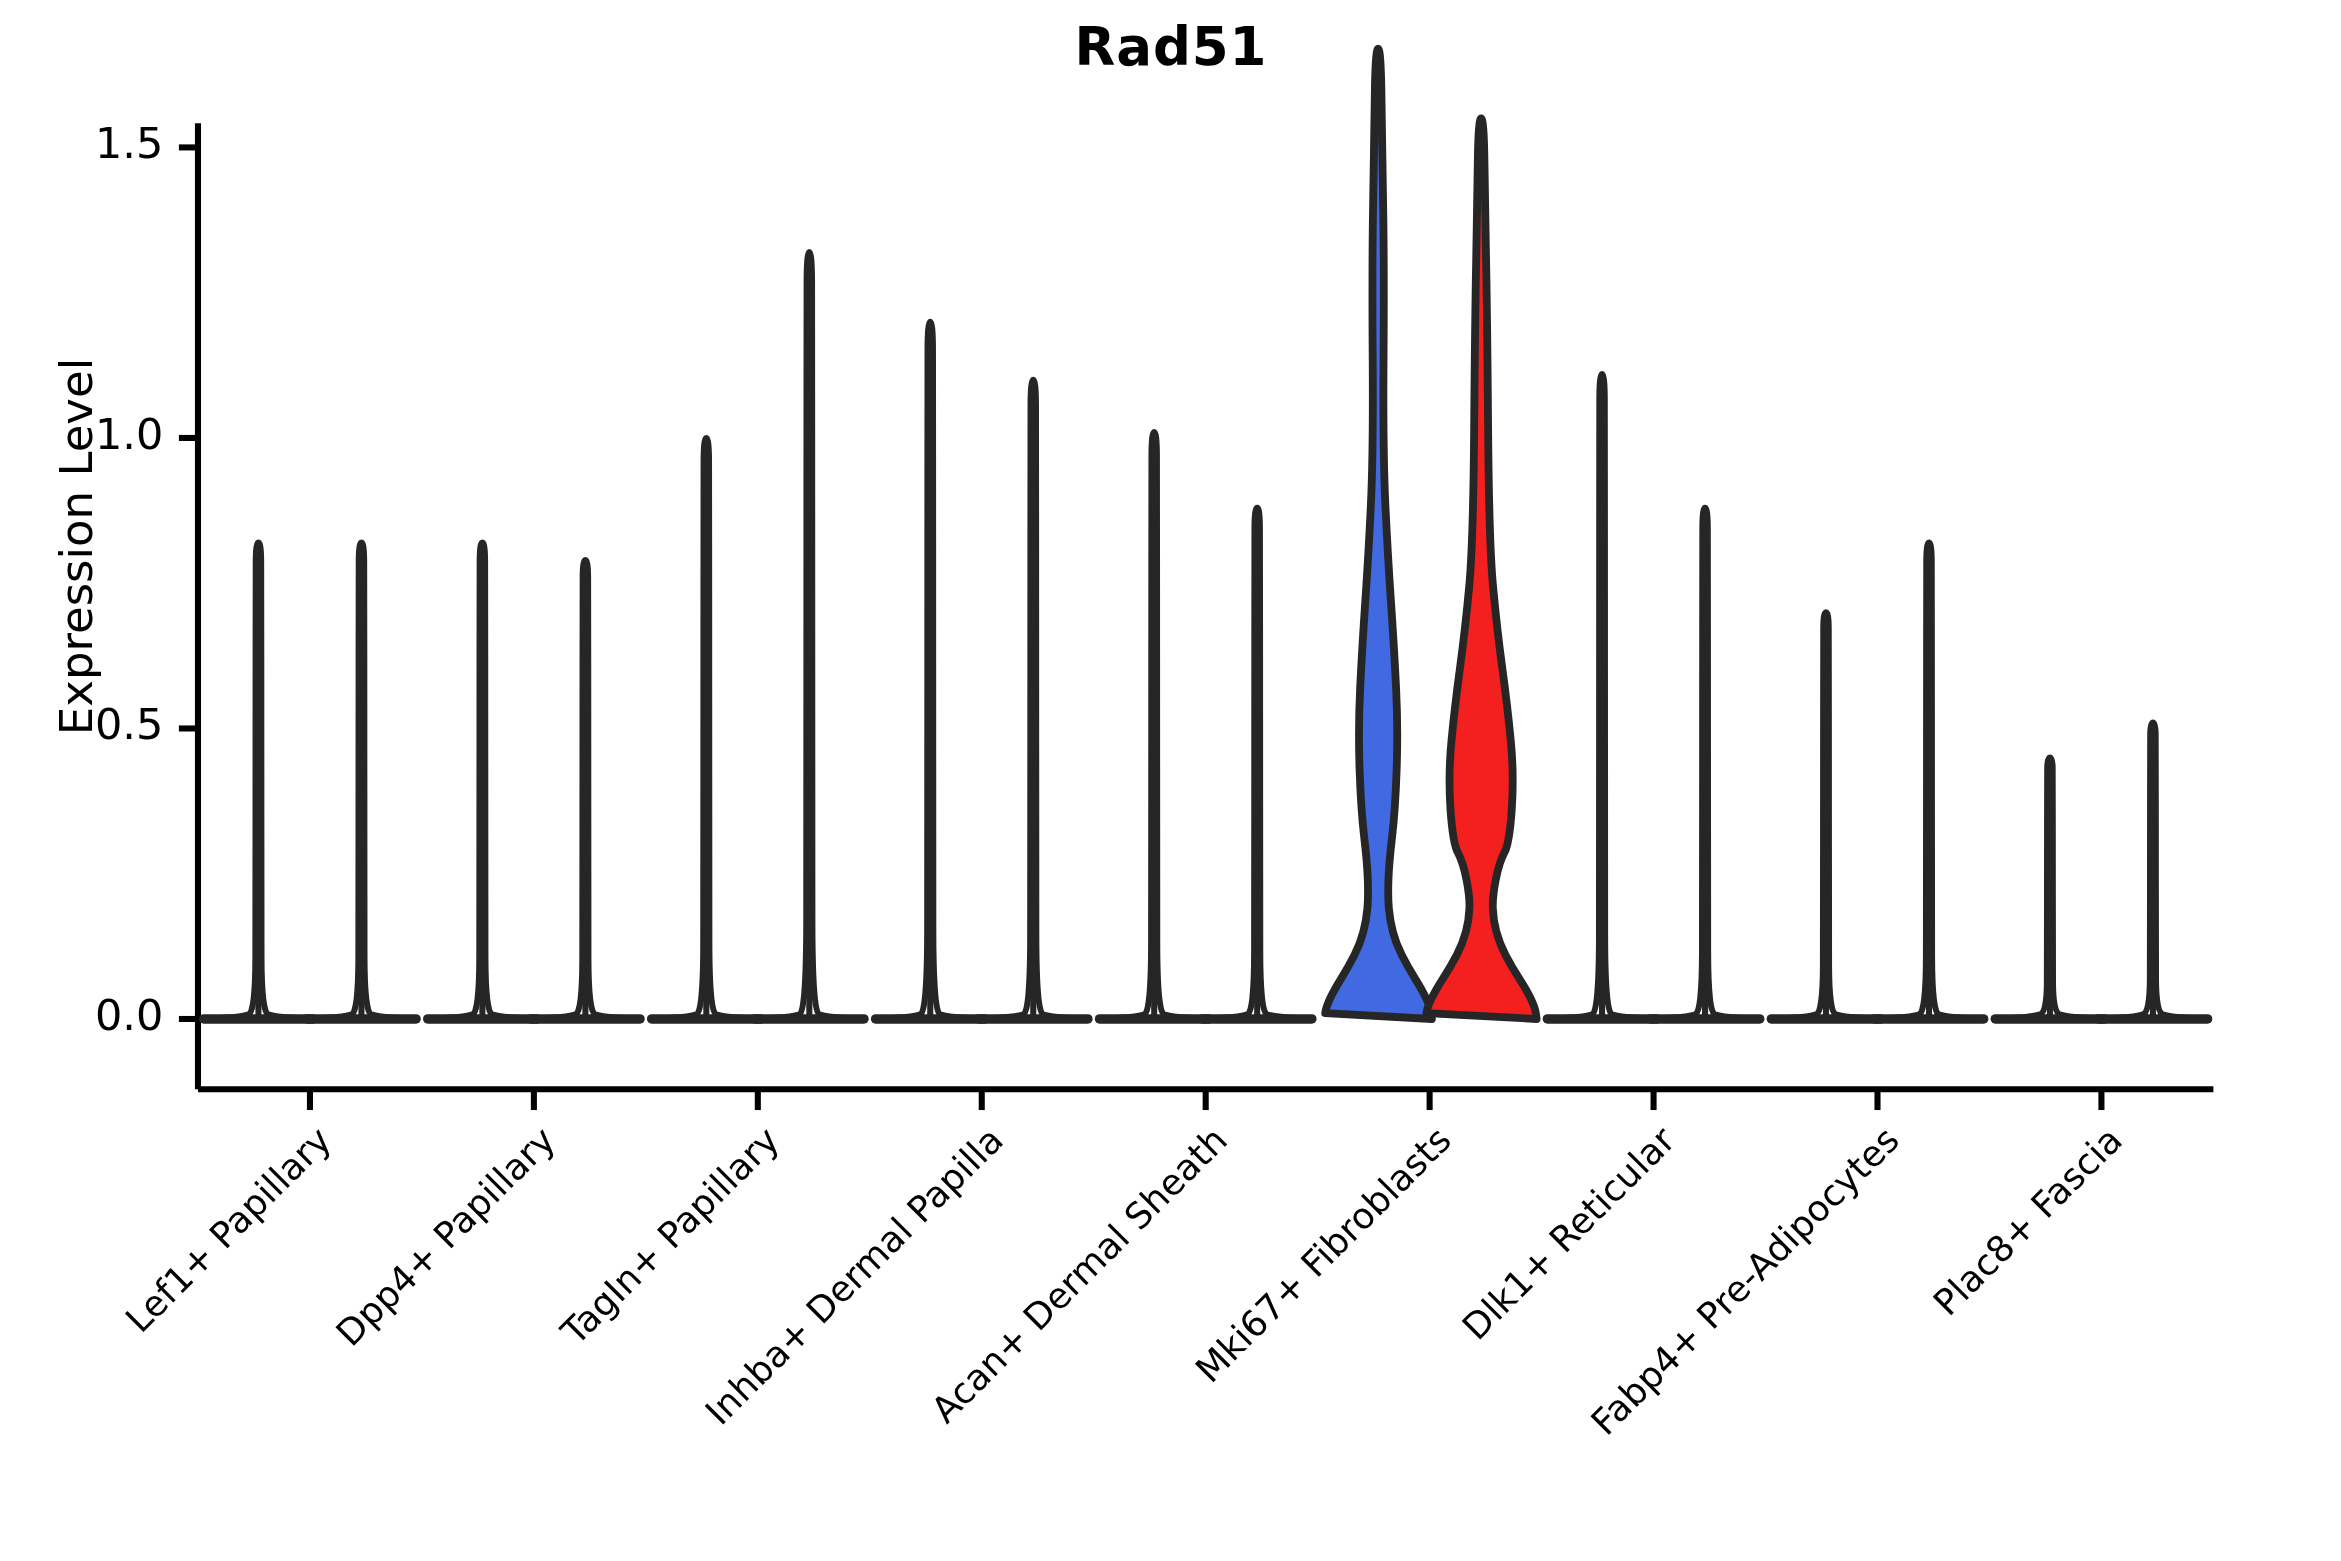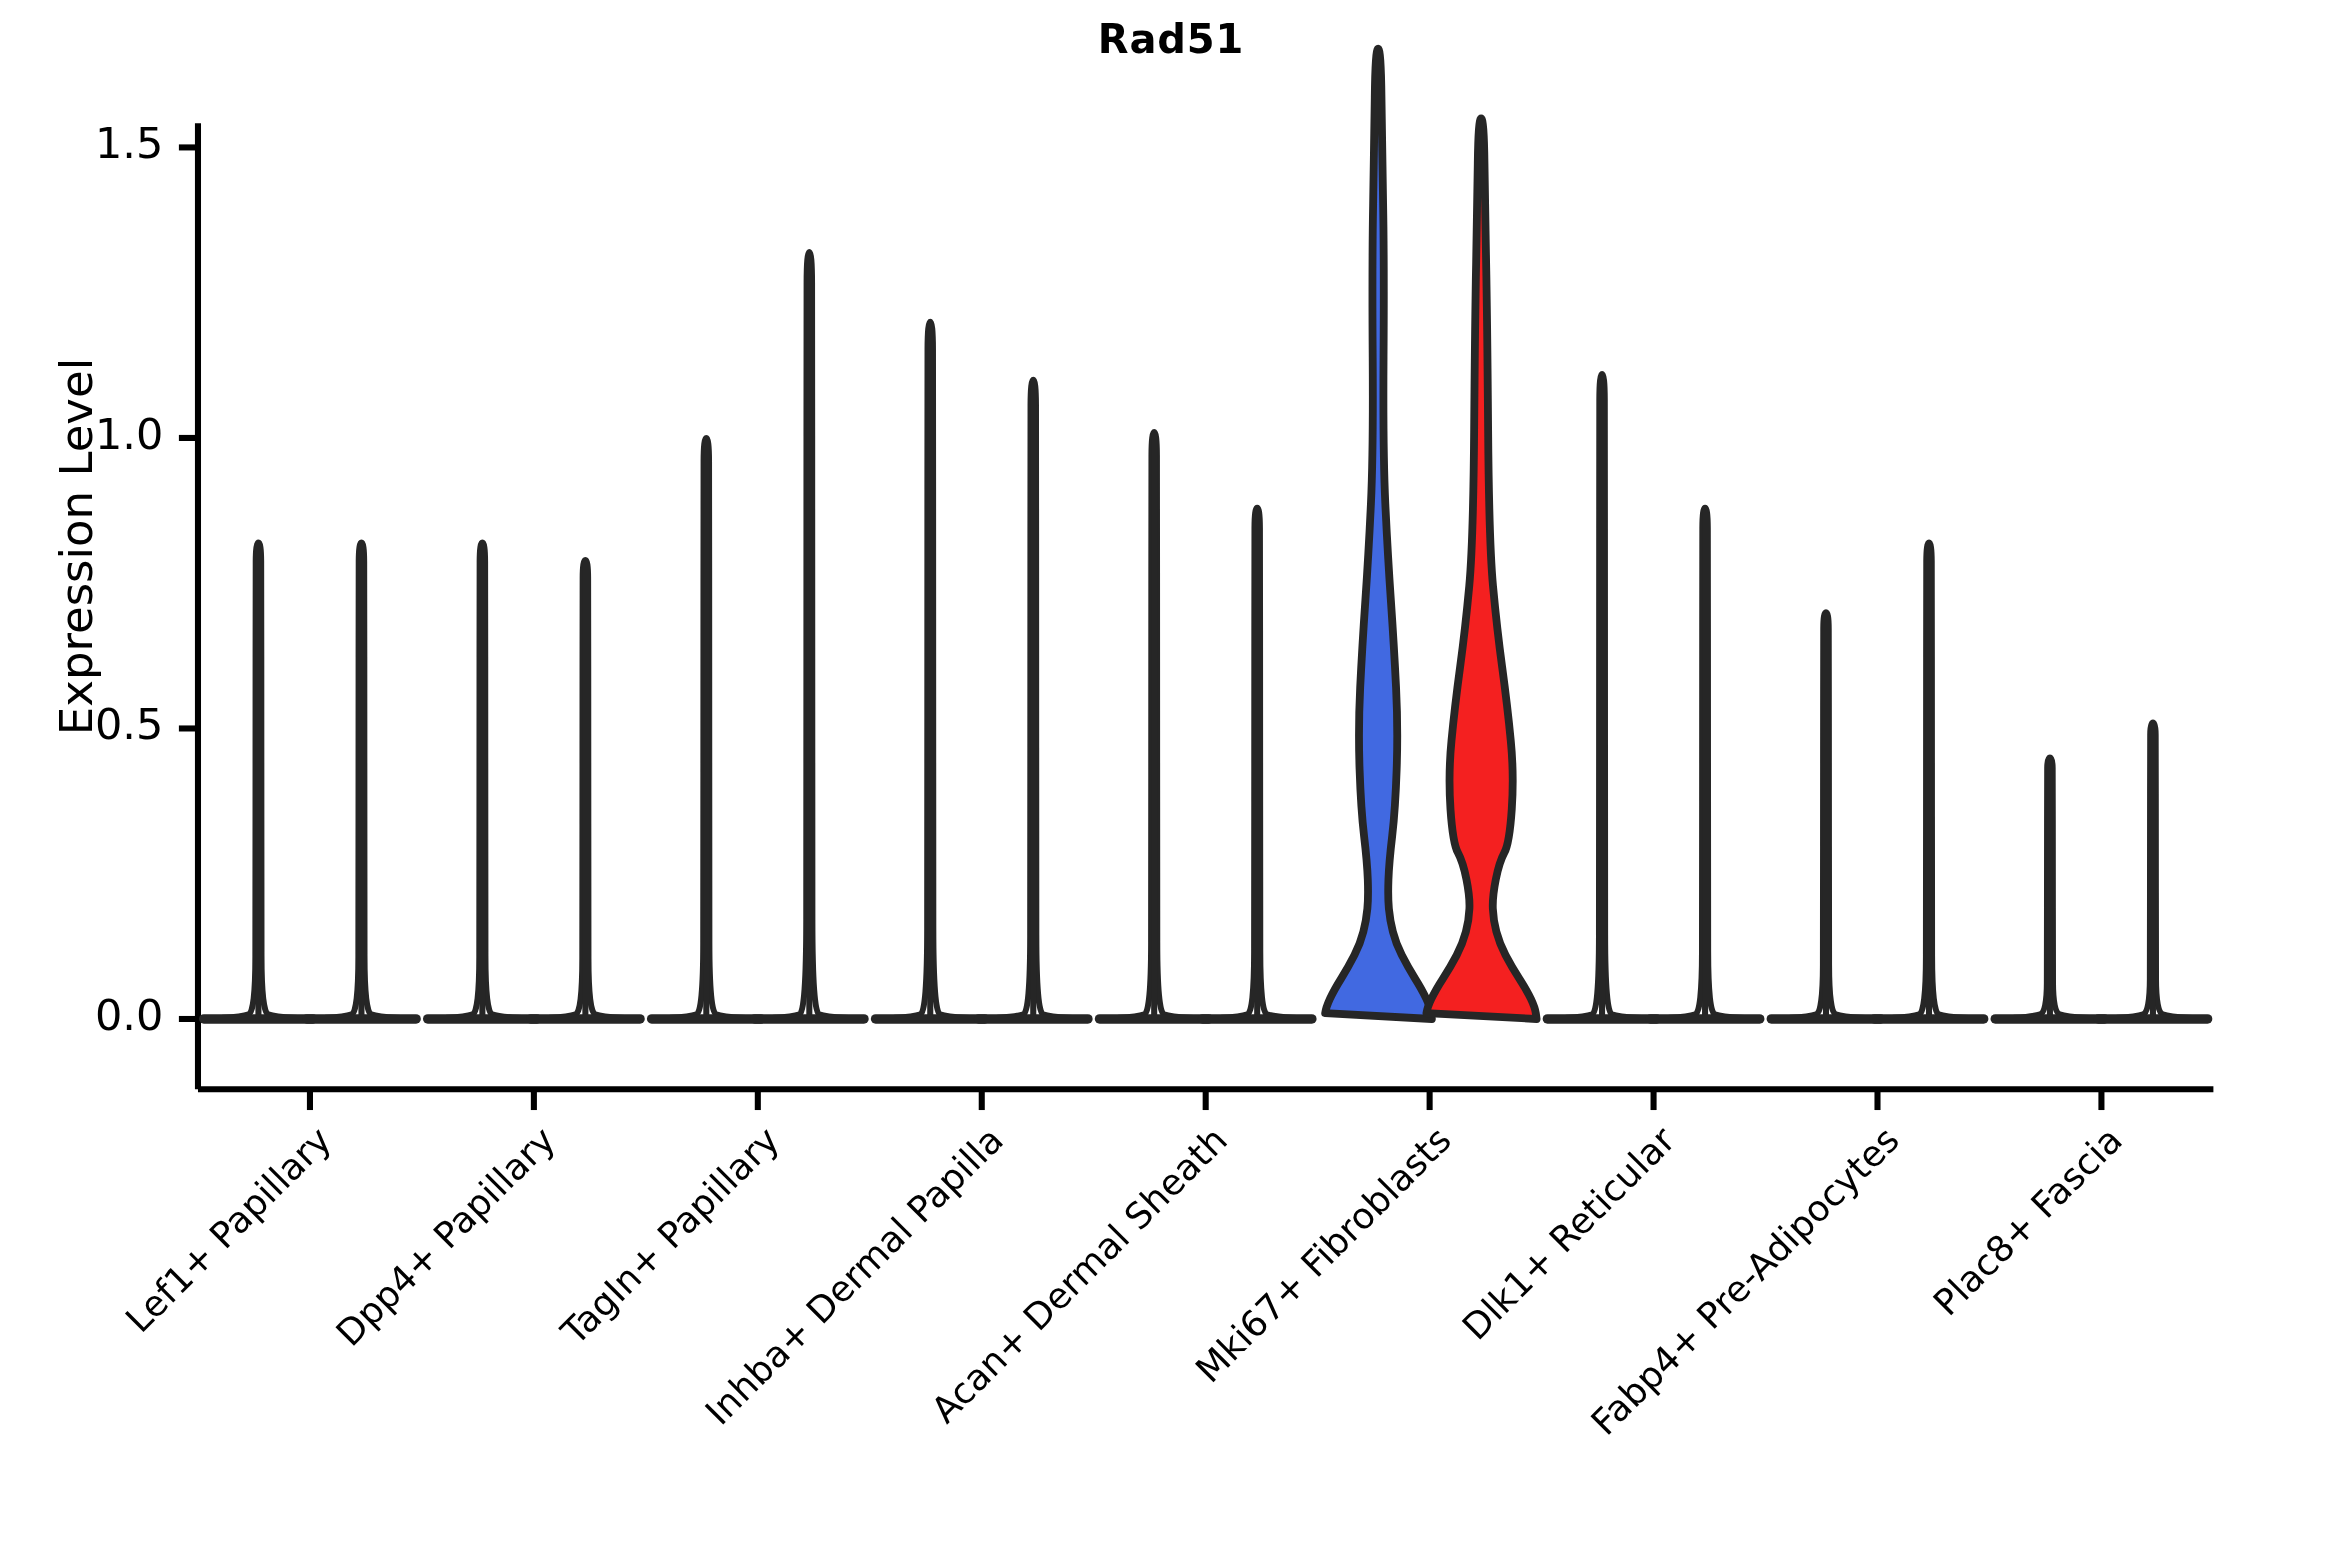--- a/index.html
+++ b/index.html
@@ -1,21 +1,21 @@
 <!DOCTYPE html>
 <html style="font-size:14px"><head>
 <meta charset="utf-8">
 <title>Rad51 Violin Plot</title>
 <style>
   html,body{margin:0;padding:0;background:#ffffff;}
   body{width:2342px;height:1561px;font-family:"DejaVu Sans","Liberation Sans",sans-serif;overflow:hidden;}
   #figure{position:relative;width:2342px;height:1561px;background:#fff;}
   #plot-title{
     position:absolute;left:0;top:15.6px;width:2342px;text-align:center;
-    font-size:40px;font-weight:bold;color:#000;letter-spacing:0.9px;
+    font-size:53px;font-weight:bold;color:#000;letter-spacing:0.9px;
   }
   #axes-area{position:absolute;left:0;top:0;width:2342px;height:1561px;}
   svg{display:block;}
   #ylabel{
     position:absolute;
     left:-201px; top:520px;
     width:555px; text-align:center;
     font-size:45px;color:#000;
     transform:rotate(-90deg);
     transform-origin:center center;

